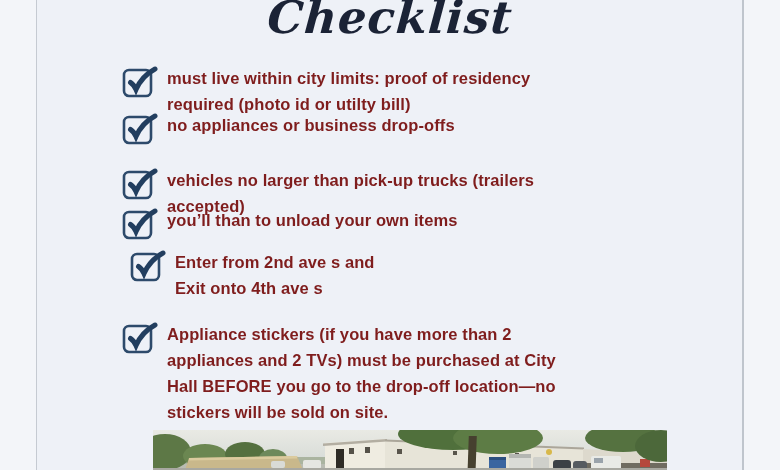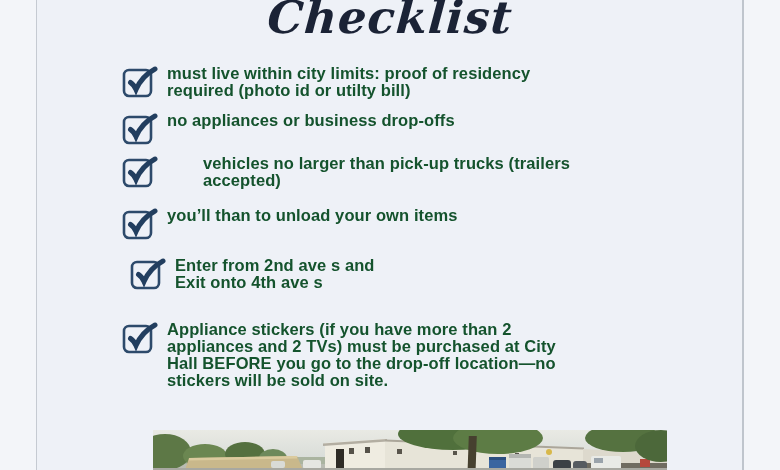--- a/index.html
+++ b/index.html
@@ -56,38 +56,38 @@
     width: 600px;
   }
   .check-item {
     position: absolute;
     left: 0;
     display: flex;
     align-items: flex-start;
   }
   .check-item:nth-child(1) { top: 64px; }
   .check-item:nth-child(2) { top: 111px; }
-  .check-item:nth-child(3) { top: 154px; gap: 36px; }
+  .check-item:nth-child(3) { top: 166px; }
   .check-item:nth-child(4) { top: 206px; }
-  .check-item:nth-child(5) { top: 256px; padding-left: 8px; }
+  .check-item:nth-child(5) { top: 248px; padding-left: 8px; }
   .check-item:nth-child(6) { top: 308px; margin-top: 12px; }
 
   .checkbox {
     flex: 0 0 auto;
     width: 36px;
     height: 36px;
     margin-right: 9px;
   }
   .item-text {
     white-space: pre-line;
     font-weight: bold;
     font-size: 16.5px;
-    line-height: 17px;
+    line-height: 26px;
     letter-spacing: 0.1px;
-    color: #14532d;
+    color: #7f1d1d;
     margin-top: 1px;
     max-width: 560px;
   }
 
   .photo {
     position: absolute;
     left: 153px;
     top: 430px;
     width: 514px;
     height: 40px;

